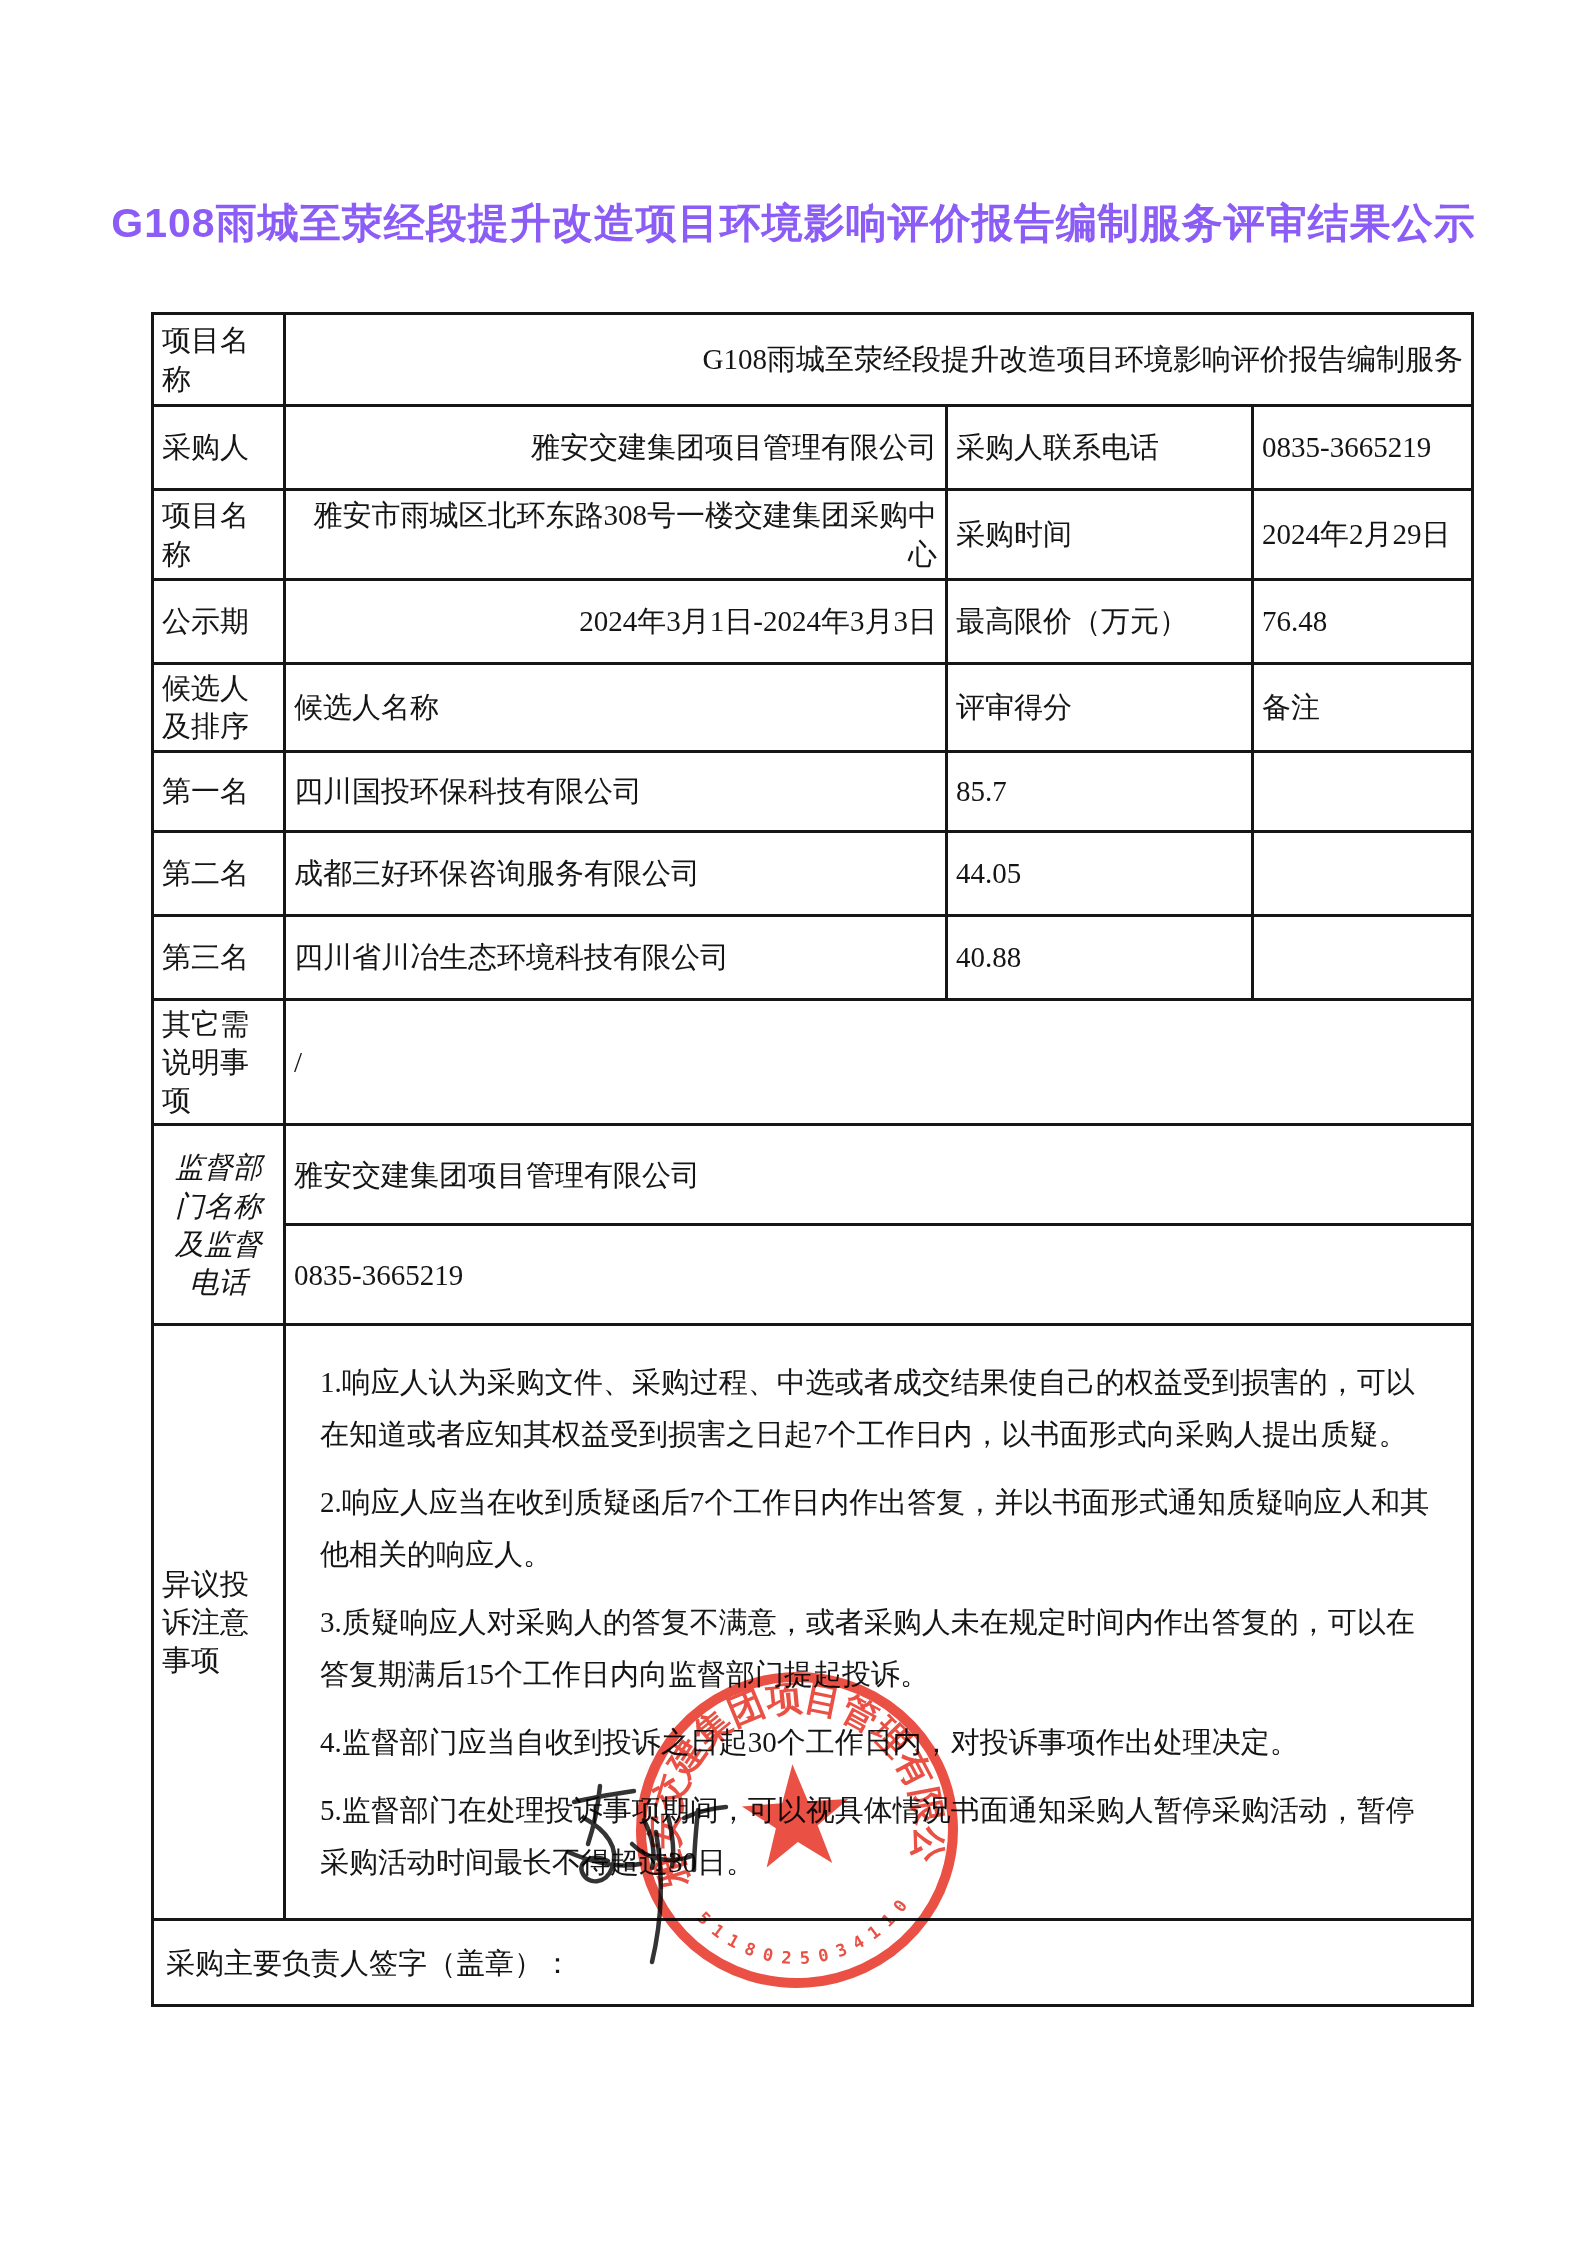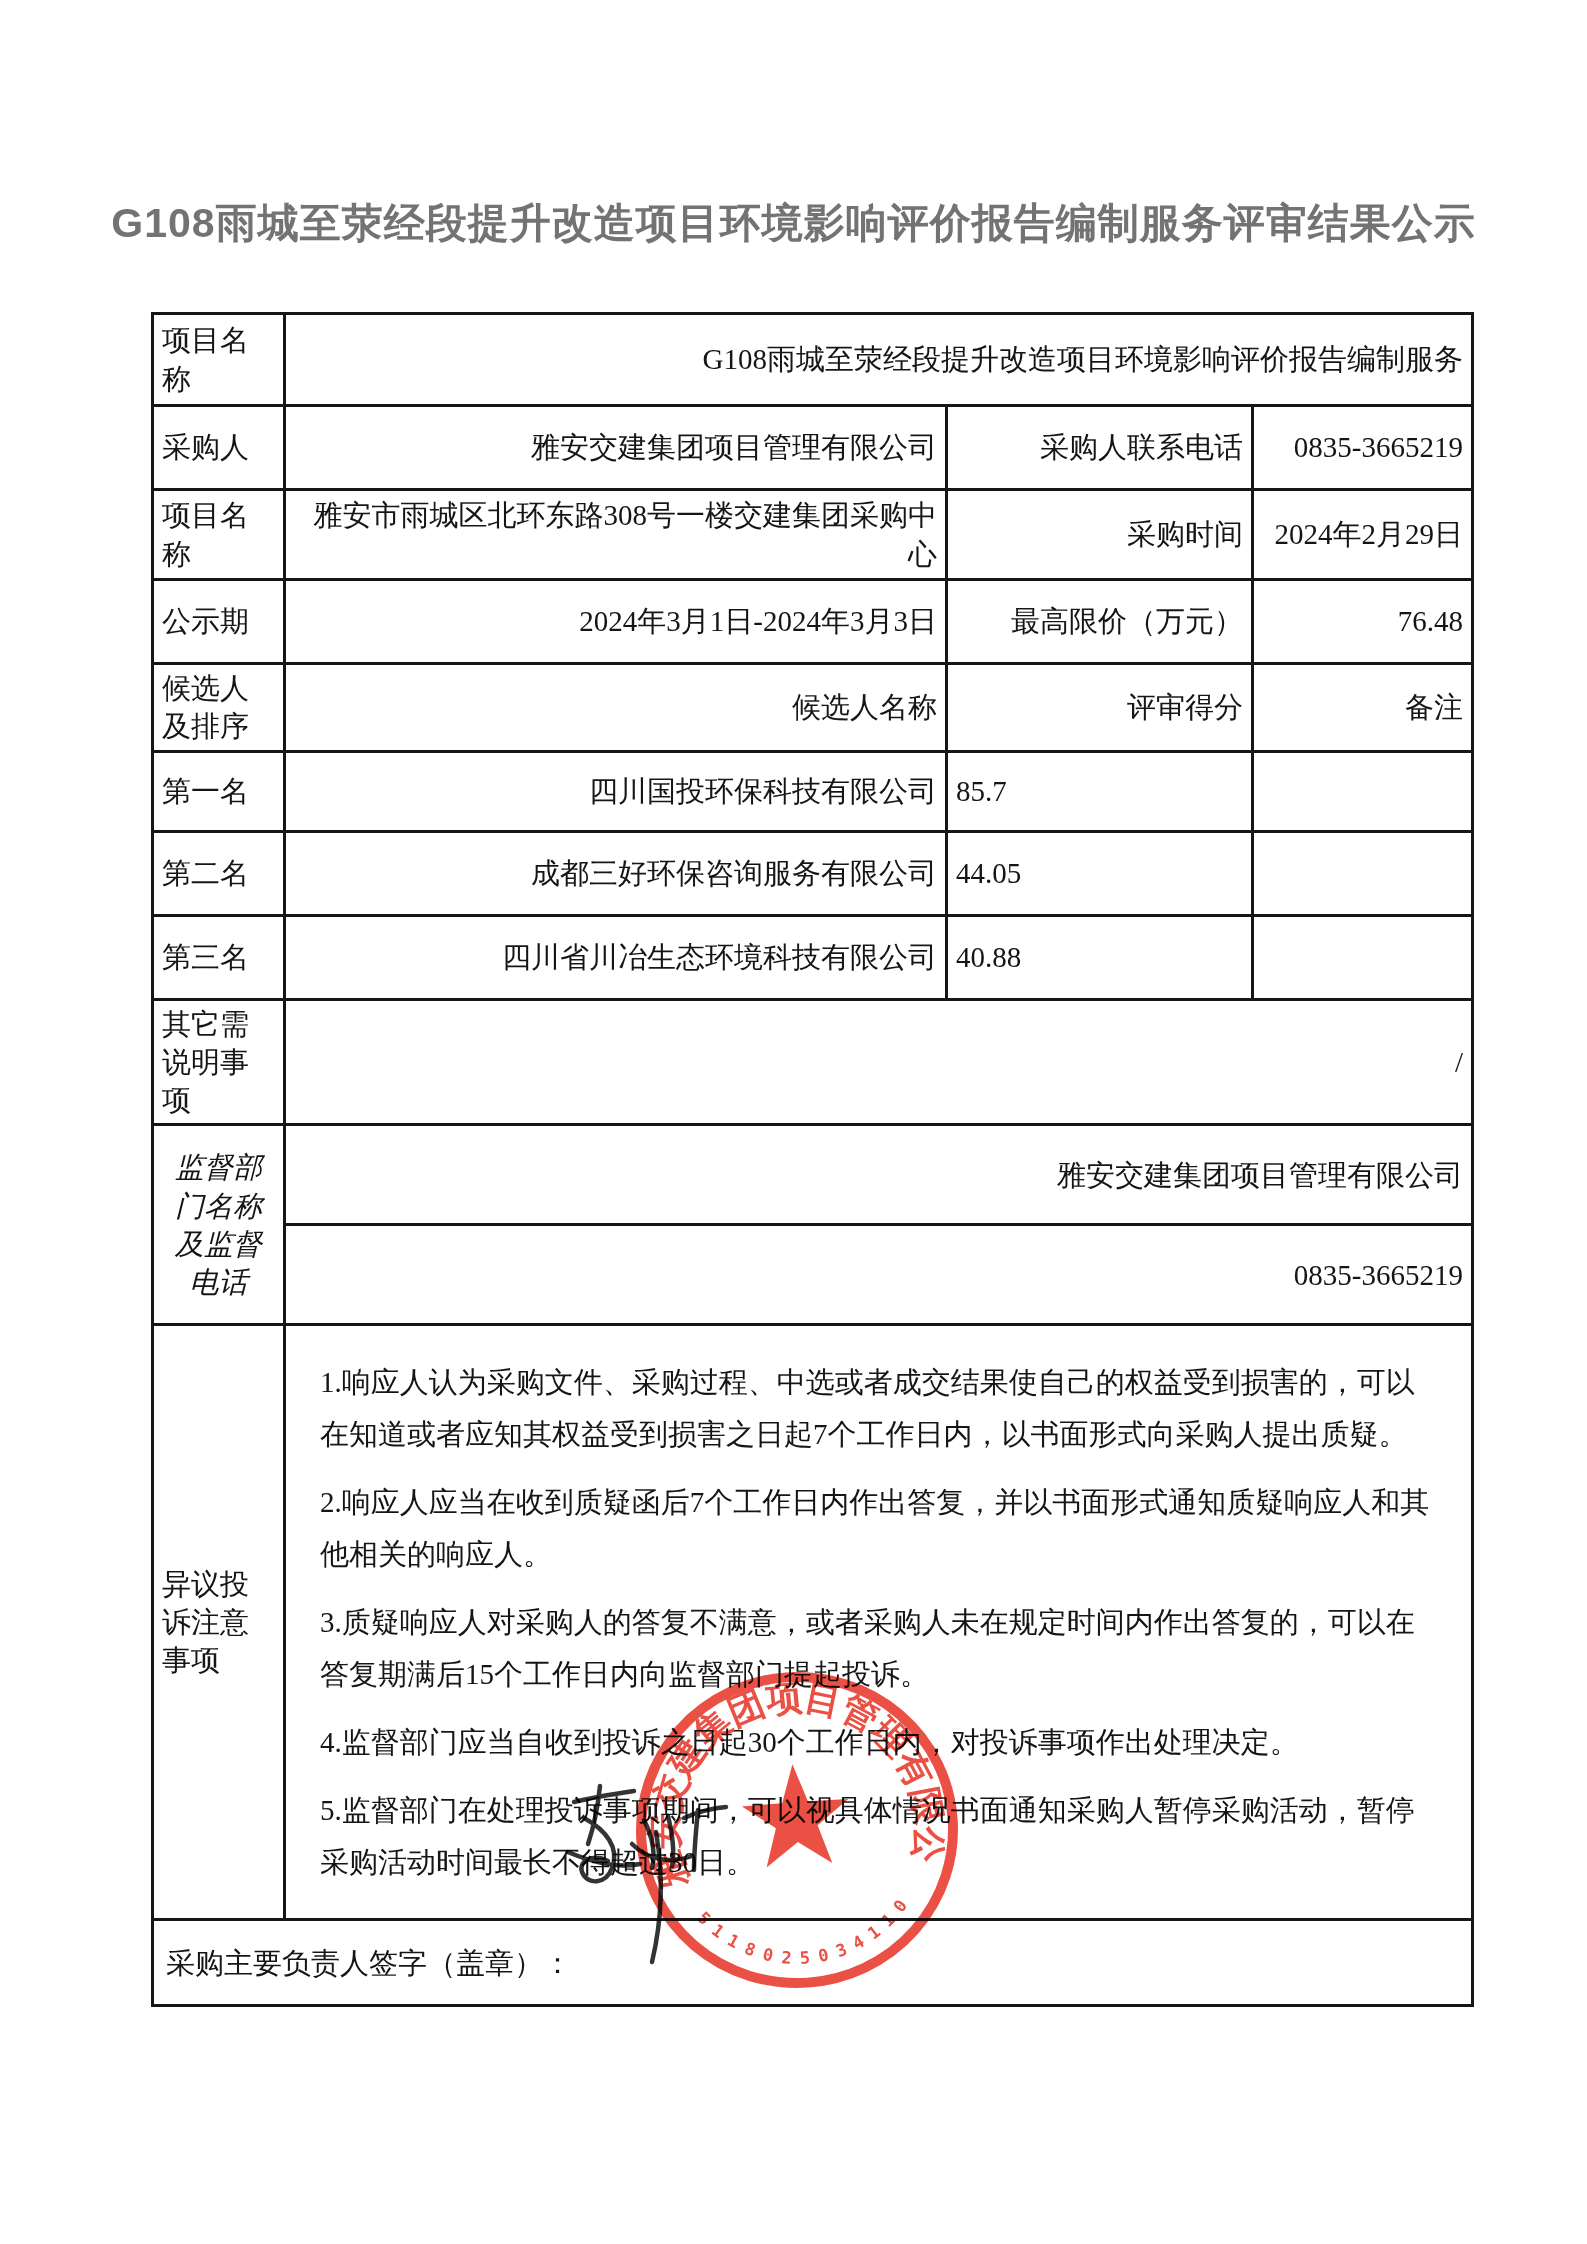--- a/index.html
+++ b/index.html
@@ -13,40 +13,40 @@
     color:#151515;
   }
   .doc-title{
     position:absolute;
     left:0;top:196px;width:100%;
     text-align:center;
     font-family:"Liberation Sans","DejaVu Sans",sans-serif;
     font-weight:700;
     font-size:41px;
     letter-spacing:1px;
-    color:#737373;
+    color:#8b5cf6;
     white-space:nowrap;
   }
   table.doc{
     position:absolute;
     left:151px;top:312px;
     width:1320px;
     border-collapse:collapse;
     table-layout:fixed;
   }
   table.doc td{
     border:3px solid #161616;
     font-size:29px;
     vertical-align:middle;
     padding:4px 8px;
     line-height:1.32;
     word-break:break-all;
   }
   td.lbl{ text-align:left; padding-left:10px; }
-  td.ctr{ text-align:right; }
+  td.ctr{ text-align:left; }
   td.lft{ text-align:right; padding-left:14px; }
   td.score{ text-align:left; font-family:"Liberation Serif","DejaVu Serif",serif; }
   .obj-cell{ padding:14px 18px !important; }
   .obj-cell p{ margin:16px; line-height:52px; text-align:left; }
   .sig-cell{ padding-left:12px !important; }
   .overlay{ position:absolute; pointer-events:none; mix-blend-mode:multiply; }
   .stamp-wrap{ left:612px; top:1642px; width:372px; height:402px; }
   .sign-wrap{ left:548px; top:1768px; width:200px; height:212px; }
 </style>
 </head>

